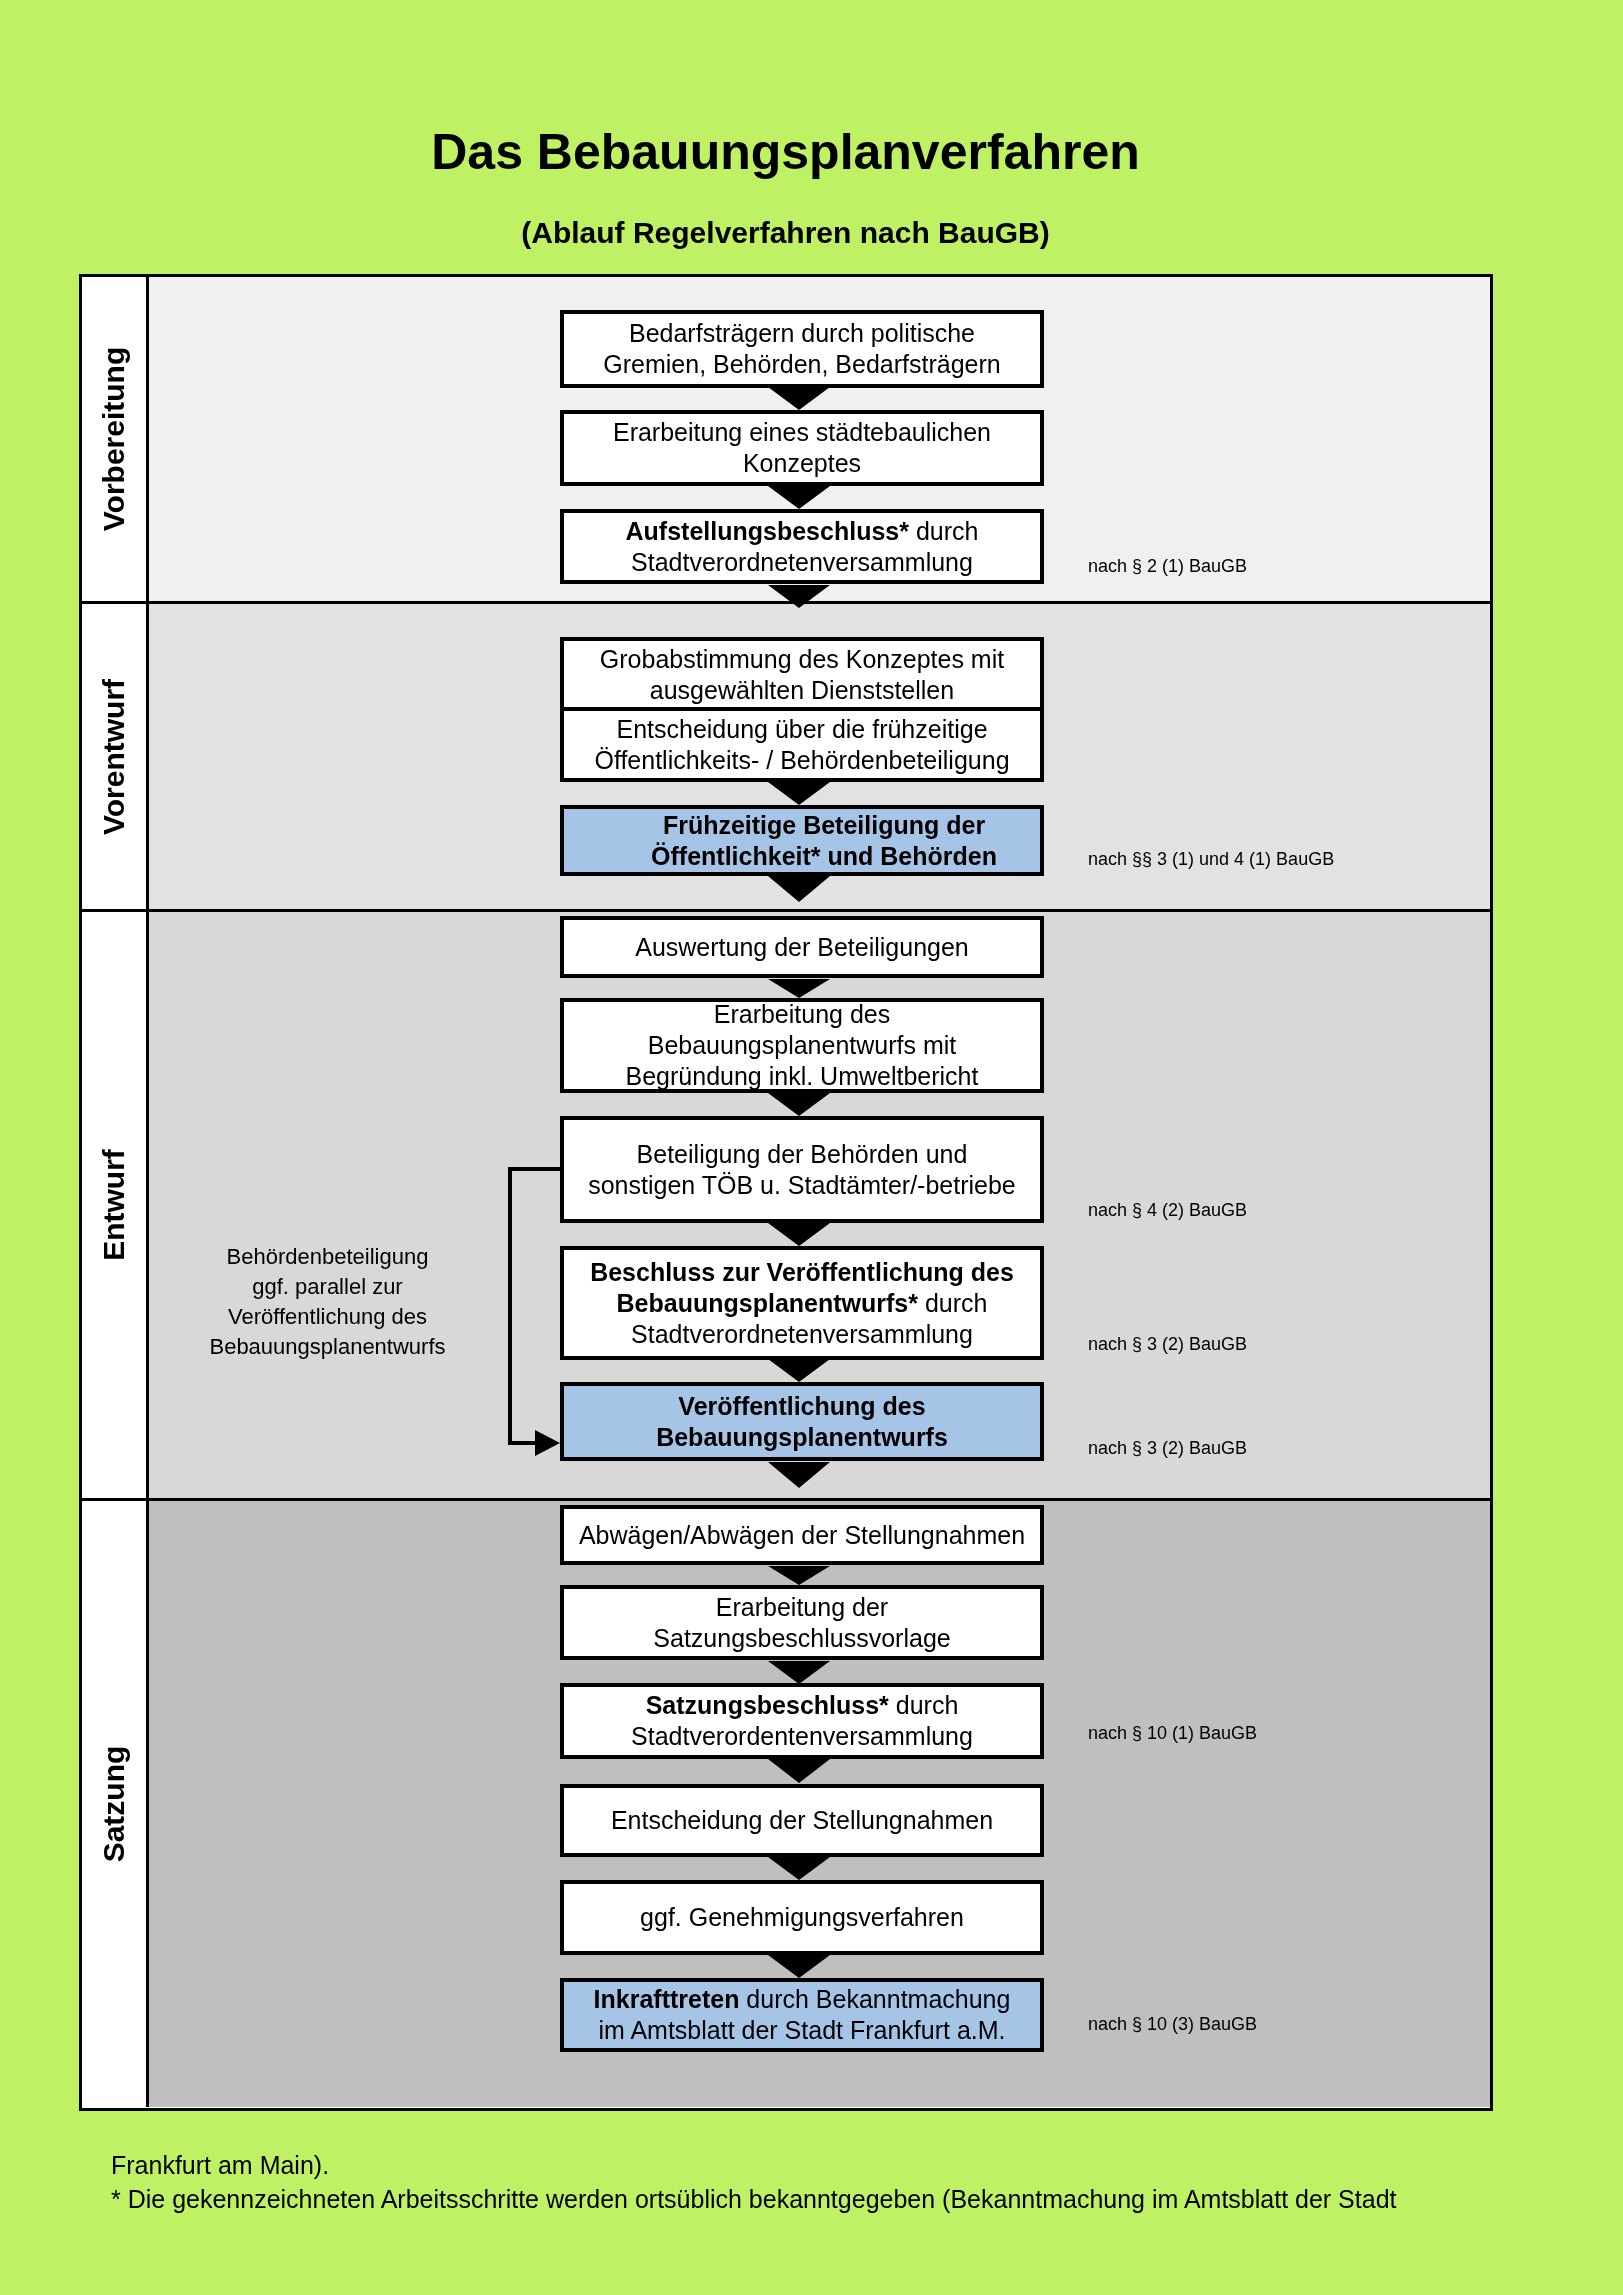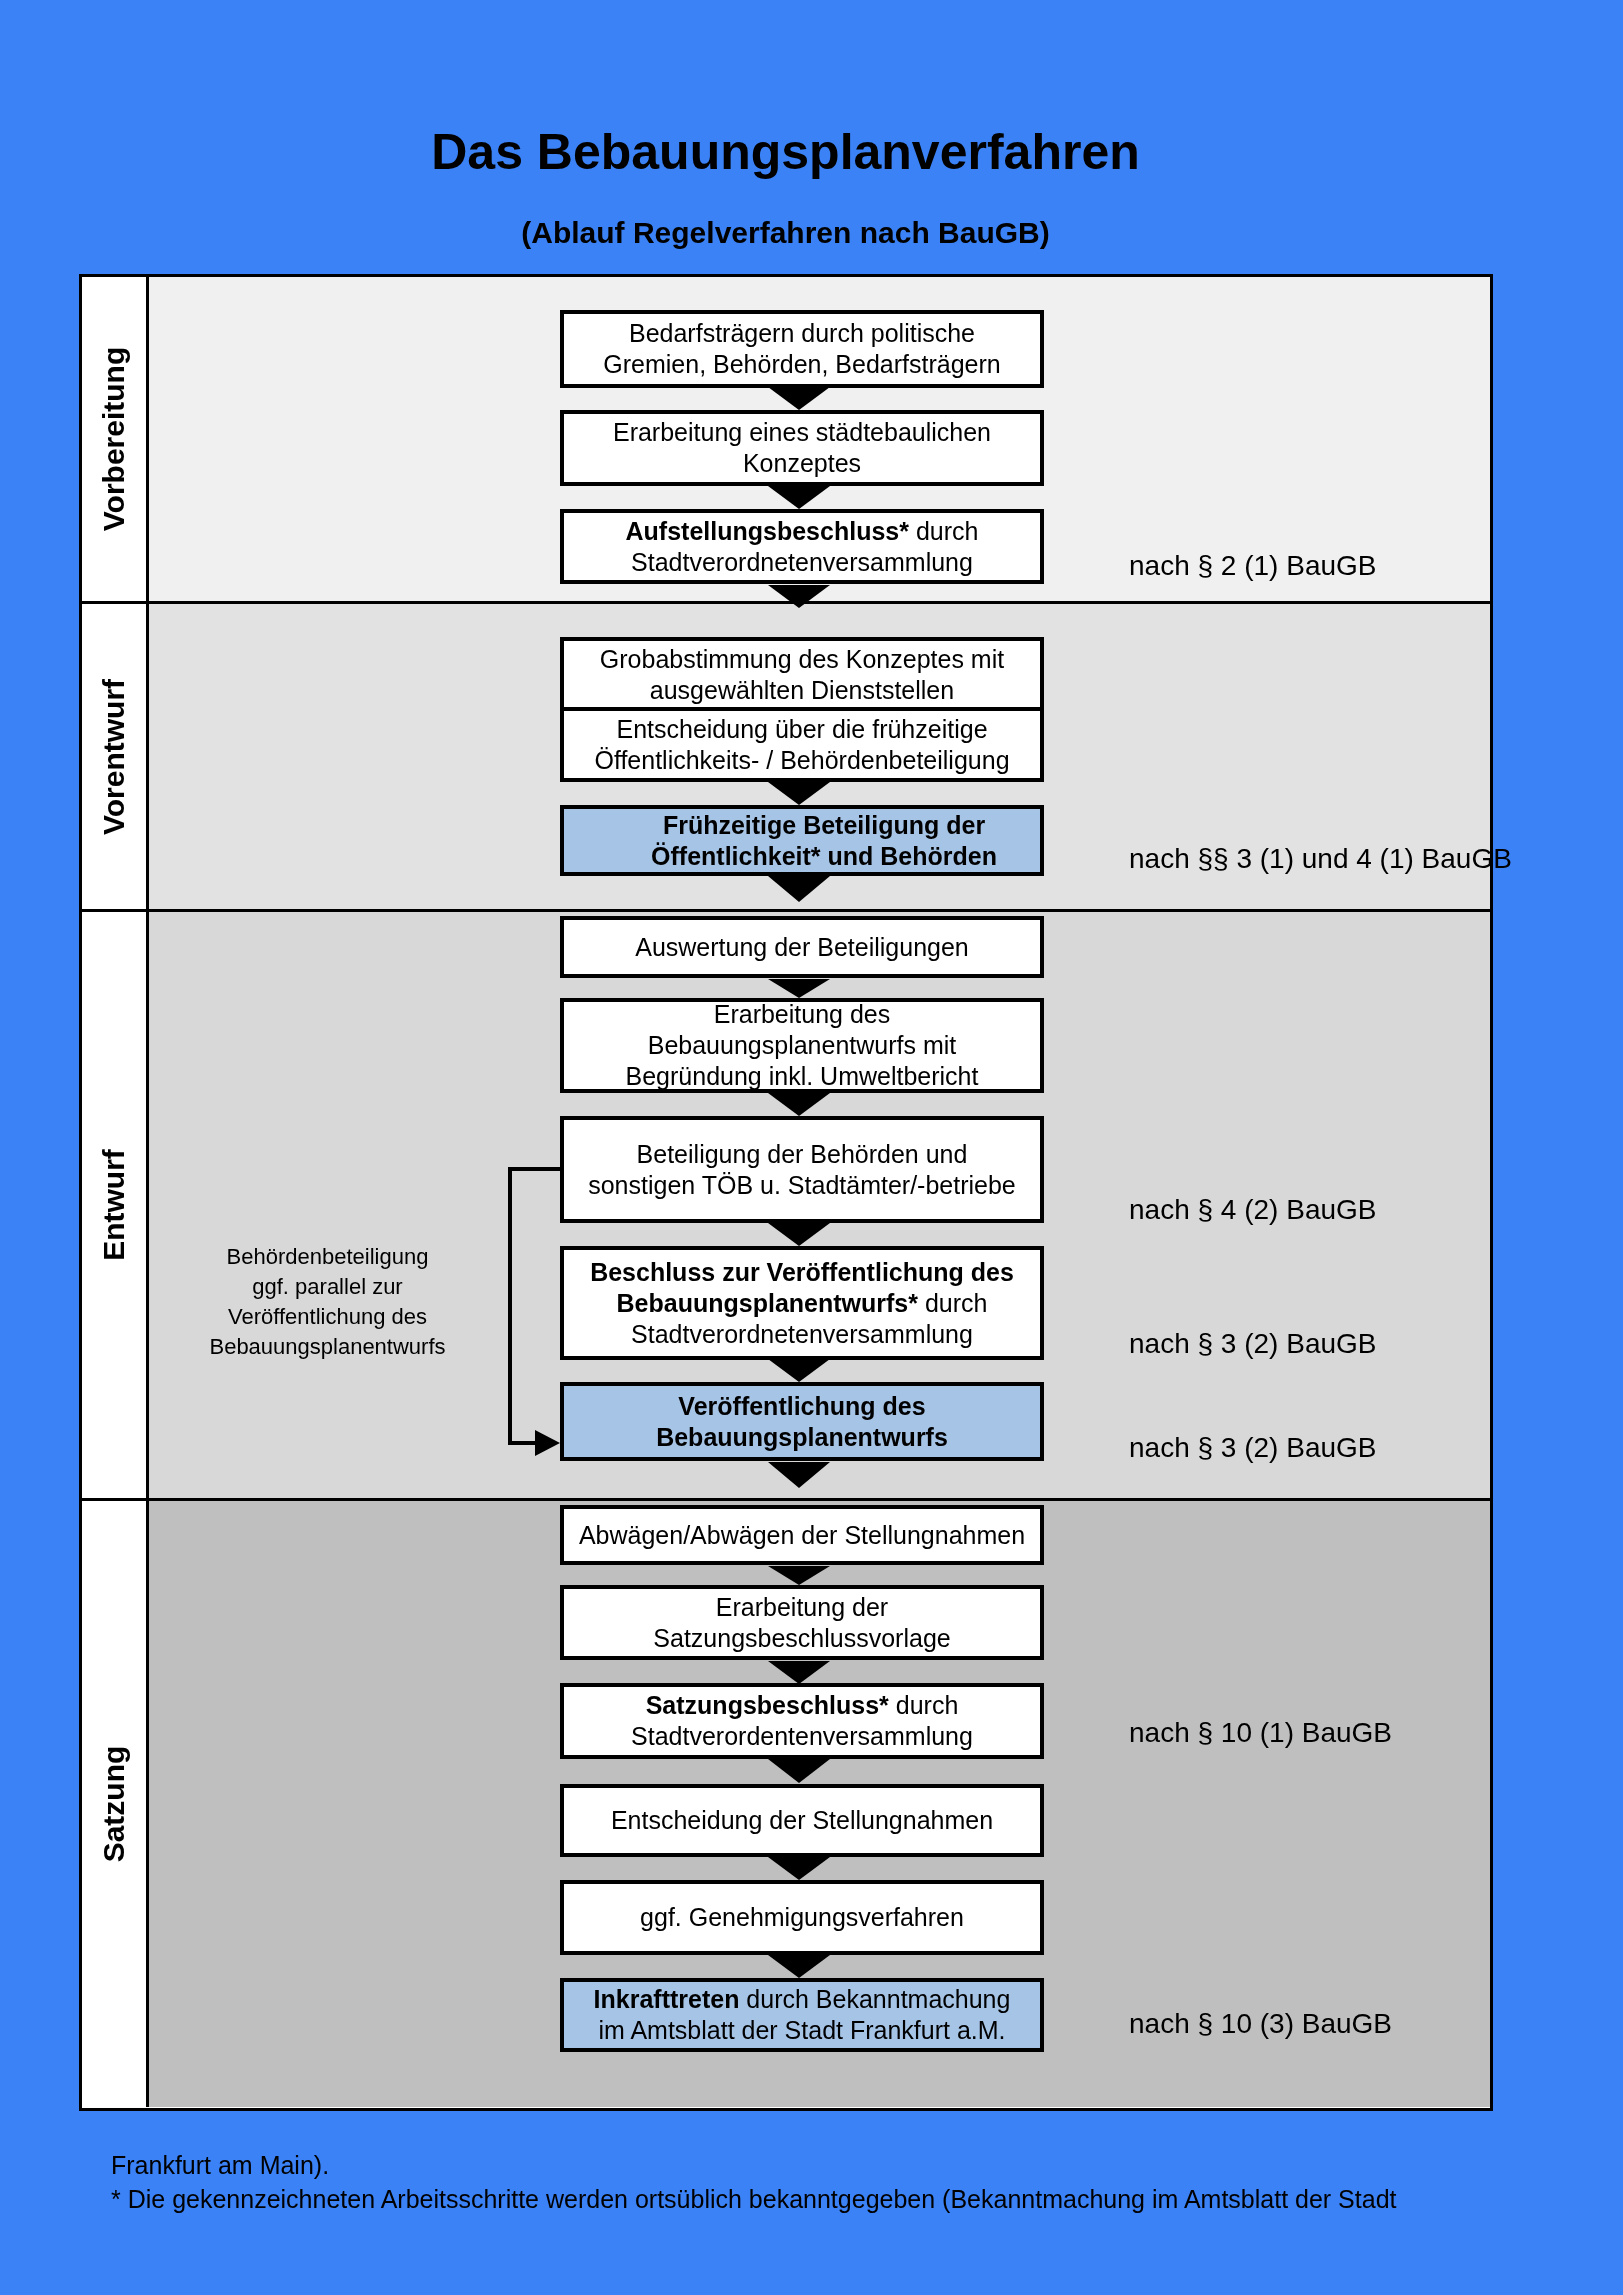--- a/index.html
+++ b/index.html
@@ -1,17 +1,17 @@
 <!DOCTYPE html>
 <html lang="de" style="font-size:10.5px"><head>
 <meta charset="utf-8">
 <style>
   html,body{margin:0;padding:0;background:#ffffff;}
   body{font-family:"Liberation Sans","DejaVu Sans",sans-serif;color:#000;}
-  #stage{position:relative;width:1623px;height:2295px;background:#3b82f6;overflow:hidden;}
+  #stage{position:relative;width:1623px;height:2295px;background:#bef264;overflow:hidden;}
 
   .title{position:absolute;left:0;top:123px;width:1571px;text-align:center;
          font-size:50px;font-weight:bold;letter-spacing:0;}
   .subtitle{position:absolute;left:0;top:216px;width:1571px;text-align:center;
          font-size:30px;font-weight:bold;}
 
   #frame{position:absolute;left:79px;top:274px;width:1414px;height:1837px;
          border:3.9px solid #000;box-sizing:border-box;background:#fff;}
   .phase-row{display:flex;box-sizing:border-box;width:100%;}
   .phase-row.bordered{border-top:3.9px solid #000;}
@@ -24,21 +24,21 @@
          border:4.6px solid #000;background:#ffffff;display:flex;flex-direction:column;
          align-items:center;justify-content:center;text-align:center;
          font-size:25px;line-height:31px;z-index:3;}
   .flow-box .seg{white-space:pre;}
   .flow-box .bold{font-weight:bold;}
 
   .flow-arrow{position:absolute;left:768px;width:0;height:0;z-index:2;
          border-left:31px solid transparent;border-right:31px solid transparent;
          border-top:23px solid #000;}
 
-  .ref{position:absolute;left:1088px;font-size:28px;line-height:30px;white-space:nowrap;z-index:3;margin-left:41px;}
+  .ref{position:absolute;left:1088px;font-size:18px;line-height:30px;white-space:nowrap;z-index:3;}
 
   .annotation{position:absolute;left:190px;top:1242px;width:275px;text-align:center;
          font-size:22px;line-height:30px;z-index:3;}
 
   .bracket{position:absolute;background:#000;z-index:2;}
   #bracket-v{left:508px;top:1167px;width:3.9px;height:278px;}
   #bracket-h-top{left:508px;top:1167px;width:52px;height:3.9px;}
   #bracket-h-bottom{left:508px;top:1441px;width:31px;height:3.9px;}
   #bracket-arrow{position:absolute;left:535px;top:1430px;width:0;height:0;z-index:2;
          border-top:13px solid transparent;border-bottom:13px solid transparent;

